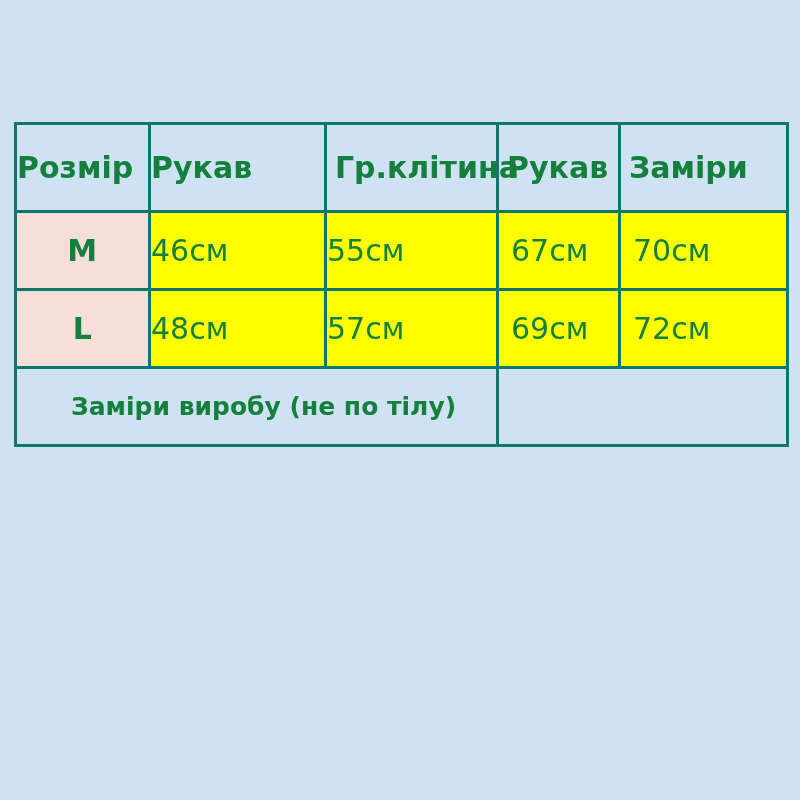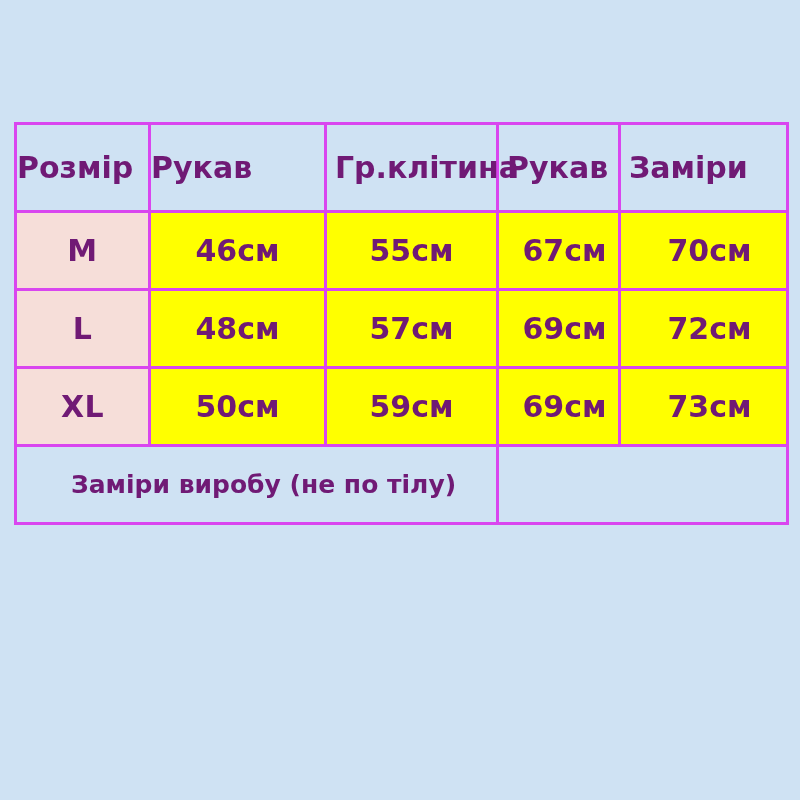--- a/index.html
+++ b/index.html
@@ -27,24 +27,24 @@
     top: 122px;
     width: 772px;
   }
   table.size-table {
     border-collapse: collapse;
     width: 772px;
     table-layout: fixed;
   }
   table.size-table td,
   table.size-table th {
-    border: 3px solid #d946ef;
+    border: 3px solid #0f766e;
     padding: 0;
     margin: 0;
-    color: #701a75;
+    color: #15803d;
     vertical-align: middle;
     box-sizing: border-box;
   }
   col.c-size { width: 134px; }
   col.c-shoulder { width: 176px; }
   col.c-chest { width: 172px; }
   col.c-sleeve { width: 122px; }
   col.c-length { width: 168px; }
 
   thead th {
@@ -64,23 +64,23 @@
   td.size-cell {
     background: #f6ded9;
     text-align: center;
     font-size: 30px;
     font-weight: bold;
     letter-spacing: 0.5px;
   }
   td.val-cell {
     background: #ffff00;
     font-size: 30px;
-    font-weight: bold;
+    font-weight: normal;
     padding-left: 14px;
-    text-align: center;
+    text-align: left;
   }
   td.val-cell.narrow { padding-left: 12px; }
 
   tr.note-row td {
     background: #cfe2f3;
     height: 66px;
     font-size: 25px;
     font-weight: bold;
     padding-left: 14px;
     text-align: center;
@@ -116,27 +116,20 @@
           <td class="val-cell narrow">67см</td>
           <td class="val-cell narrow">70см</td>
         </tr>
         <tr>
           <td class="size-cell">L</td>
           <td class="val-cell">48см</td>
           <td class="val-cell">57см</td>
           <td class="val-cell narrow">69см</td>
           <td class="val-cell narrow">72см</td>
         </tr>
-        <tr>
-          <td class="size-cell">XL</td>
-          <td class="val-cell">50см</td>
-          <td class="val-cell">59см</td>
-          <td class="val-cell narrow">69см</td>
-          <td class="val-cell narrow">73см</td>
-        </tr>
         <tr class="note-row">
           <td colspan="3">Заміри виробу (не по тілу)</td>
           <td colspan="2"></td>
         </tr>
       </tbody>
     </table>
   </div>
 </div>
 
 </body></html>

